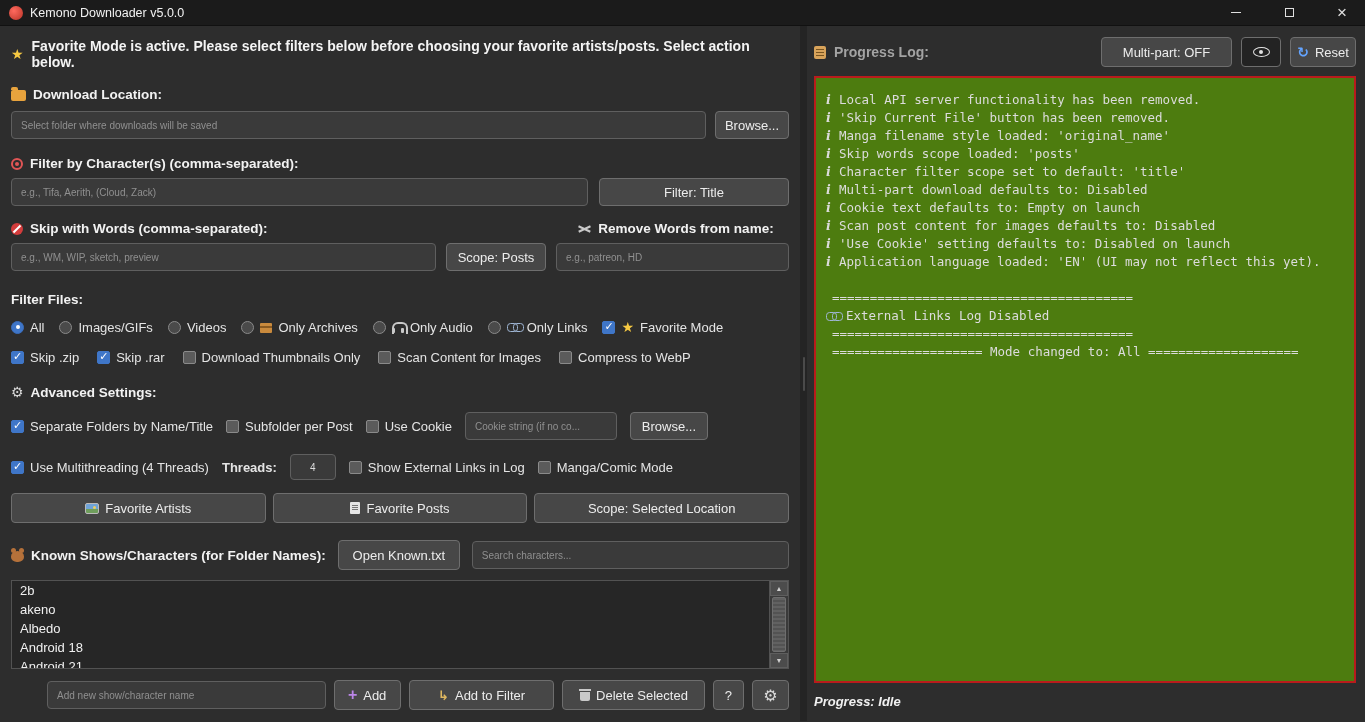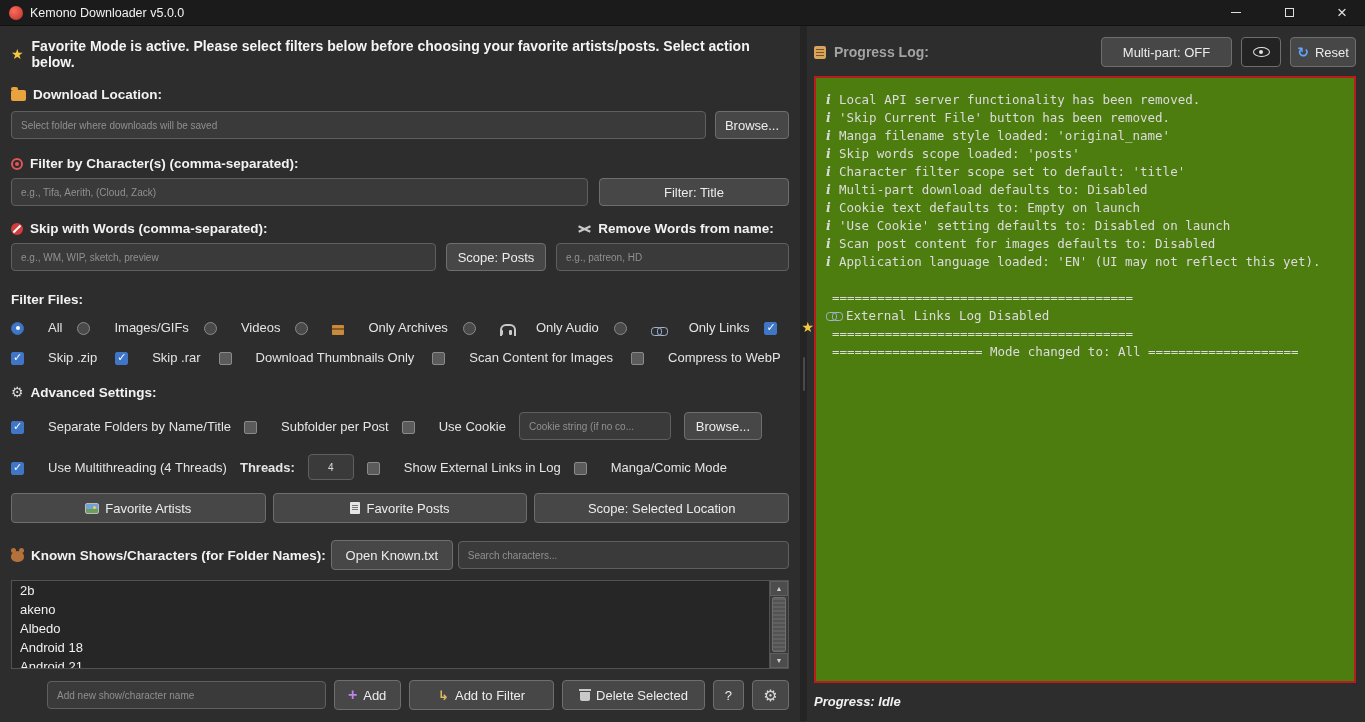--- a/index.html
+++ b/index.html
@@ -29,21 +29,21 @@
   .inp{background:#3a3a3a;border:1px solid #5f5f5f;border-radius:4px;color:#ddd;height:28px;padding:0 9px;font-size:10px;font-family:inherit;outline:none;min-width:0;}
   .inp::placeholder{color:#909090;}
   .btn{background:#474747;border:1px solid #6e6e6e;border-radius:4px;color:#ececec;height:28px;padding:0 11px;font-size:13px;font-family:inherit;display:inline-flex;align-items:center;justify-content:center;gap:6px;cursor:default;white-space:nowrap;}
   .btn.tall{height:30px;}
   .cb{width:13px;height:13px;border:1px solid #8a8a8a;background:#5b5b5b;border-radius:2px;display:inline-block;position:relative;flex:none;}
   .cb.checked{background:#3f76c8;border-color:#3f76c8;}
   .cb.checked::after{content:"\2713";position:absolute;left:1px;top:-2px;color:#fff;font-size:11px;font-weight:bold;}
   .rd{width:13px;height:13px;border:1px solid #8a8a8a;background:#4a4a4a;border-radius:50%;display:inline-block;position:relative;flex:none;}
   .rd.checked{background:#3f76c8;border-color:#3a6dbd;}
   .rd.checked::after{content:"";position:absolute;left:3.5px;top:3.5px;width:4px;height:4px;border-radius:50%;background:#fff;}
-  .opt{display:inline-flex;align-items:flex-end;gap:24px;white-space:nowrap;}
+  .opt{display:inline-flex;align-items:center;gap:6px;white-space:nowrap;}
 
   
   .ic{display:inline-block;position:relative;flex:none;}
   .ic-folder{width:15px;height:11px;background:#e8a33d;border-radius:2px;margin-top:2px;}
   .ic-folder::before{content:"";position:absolute;top:-3px;left:0;width:7px;height:3px;background:#e8a33d;border-radius:2px 2px 0 0;}
   .ic-target{width:12px;height:12px;border:2px solid #e05555;border-radius:50%;}
   .ic-target::after{content:"";position:absolute;left:2px;top:2px;width:4px;height:4px;background:#e05555;border-radius:50%;}
   .ic-noentry{width:12px;height:12px;background:#d33c3c;border-radius:50%;}
   .ic-noentry::after{content:"";position:absolute;left:1px;top:5px;width:10px;height:2px;background:#fff;transform:rotate(-45deg);}
   .ic-scissors{width:13px;height:11px;}
@@ -100,21 +100,21 @@
   #fc-row{margin-top:15px;gap:18px;}
   #adv-label{margin-top:19px;}
   #adv-row{margin-top:12px;gap:13px;}
   #cookie-input{width:152px;}
   #adv-browse{width:78px;}
   #thr-row{margin-top:14px;gap:13px;}
   #threads-input{width:46px;height:26px;text-align:center;}
   .mini-label{font-weight:bold;}
   #act-row{margin-top:13px;gap:7px;}
   #act-row .btn{flex:1;}
-  #kn-row{margin-top:17px;gap:5px;}
+  #kn-row{margin-top:17px;gap:12px;}
   #open-known{width:122px;}
   #kn-search{flex:1;height:28px;}
   #char-list{margin-top:10px;height:89px;border:1px solid #525252;background:#262626;position:relative;overflow:hidden;}
   .list-item{height:19px;line-height:19px;padding-left:8px;font-size:13px;color:#f0f0f0;}
   .vsb{position:absolute;top:0;right:0;bottom:0;width:19px;background:#3a3a3a;border-left:1px solid #525252;display:flex;flex-direction:column;}
   .vsb-btn{height:15px;background:#4c4c4c;border:1px solid #5e5e5e;display:flex;align-items:center;justify-content:center;color:#d0d0d0;}
   .vsb-btn.up::before{content:"\25B2";font-size:7px;}
   .vsb-btn.down::before{content:"\25BC";font-size:7px;}
   .vsb-thumb{flex:1;margin:1px 2px;background:repeating-linear-gradient(180deg,#616161 0 2px,#535353 2px 4px);border:1px solid #6e6e6e;border-radius:2px;}
   #add-row{margin-top:11px;gap:8px;padding-left:36px;}
@@ -380,22 +380,22 @@
     </div>
 
     <div class="log">
       <div class="log-line"><span class="log-ico li-info"></span><span>Local API server functionality has been removed.</span></div>
       <div class="log-line"><span class="log-ico li-info"></span><span>'Skip Current File' button has been removed.</span></div>
       <div class="log-line"><span class="log-ico li-info"></span><span>Manga filename style loaded: 'original_name'</span></div>
       <div class="log-line"><span class="log-ico li-info"></span><span>Skip words scope loaded: 'posts'</span></div>
       <div class="log-line"><span class="log-ico li-info"></span><span>Character filter scope set to default: 'title'</span></div>
       <div class="log-line"><span class="log-ico li-info"></span><span>Multi-part download defaults to: Disabled</span></div>
       <div class="log-line"><span class="log-ico li-info"></span><span>Cookie text defaults to: Empty on launch</span></div>
+      <div class="log-line"><span class="log-ico li-info"></span><span>Scan post content for images defaults to: Disabled</span></div>
       <div class="log-line"><span class="log-ico li-info"></span><span>'Use Cookie' setting defaults to: Disabled on launch</span></div>
-      <div class="log-line"><span class="log-ico li-info"></span><span>Scan post content for images defaults to: Disabled</span></div>
       <div class="log-line"><span class="log-ico li-info"></span><span>Application language loaded: 'EN' (UI may not reflect this yet).</span></div>
       <div class="log-line"><span class="log-ico li-none"></span><span></span></div>
       <div class="log-line"><span class="log-ico li-none"></span><span>========================================</span></div>
       <div class="log-line"><span class="ic ic-link"></span><span>External Links Log Disabled</span></div>
       <div class="log-line"><span class="log-ico li-none"></span><span>========================================</span></div>
       <div class="log-line"><span class="log-ico li-none"></span><span>==================== Mode changed to: All ====================</span></div>
     </div>
 
     <div class="r-status">Progress: Idle</div>
 

